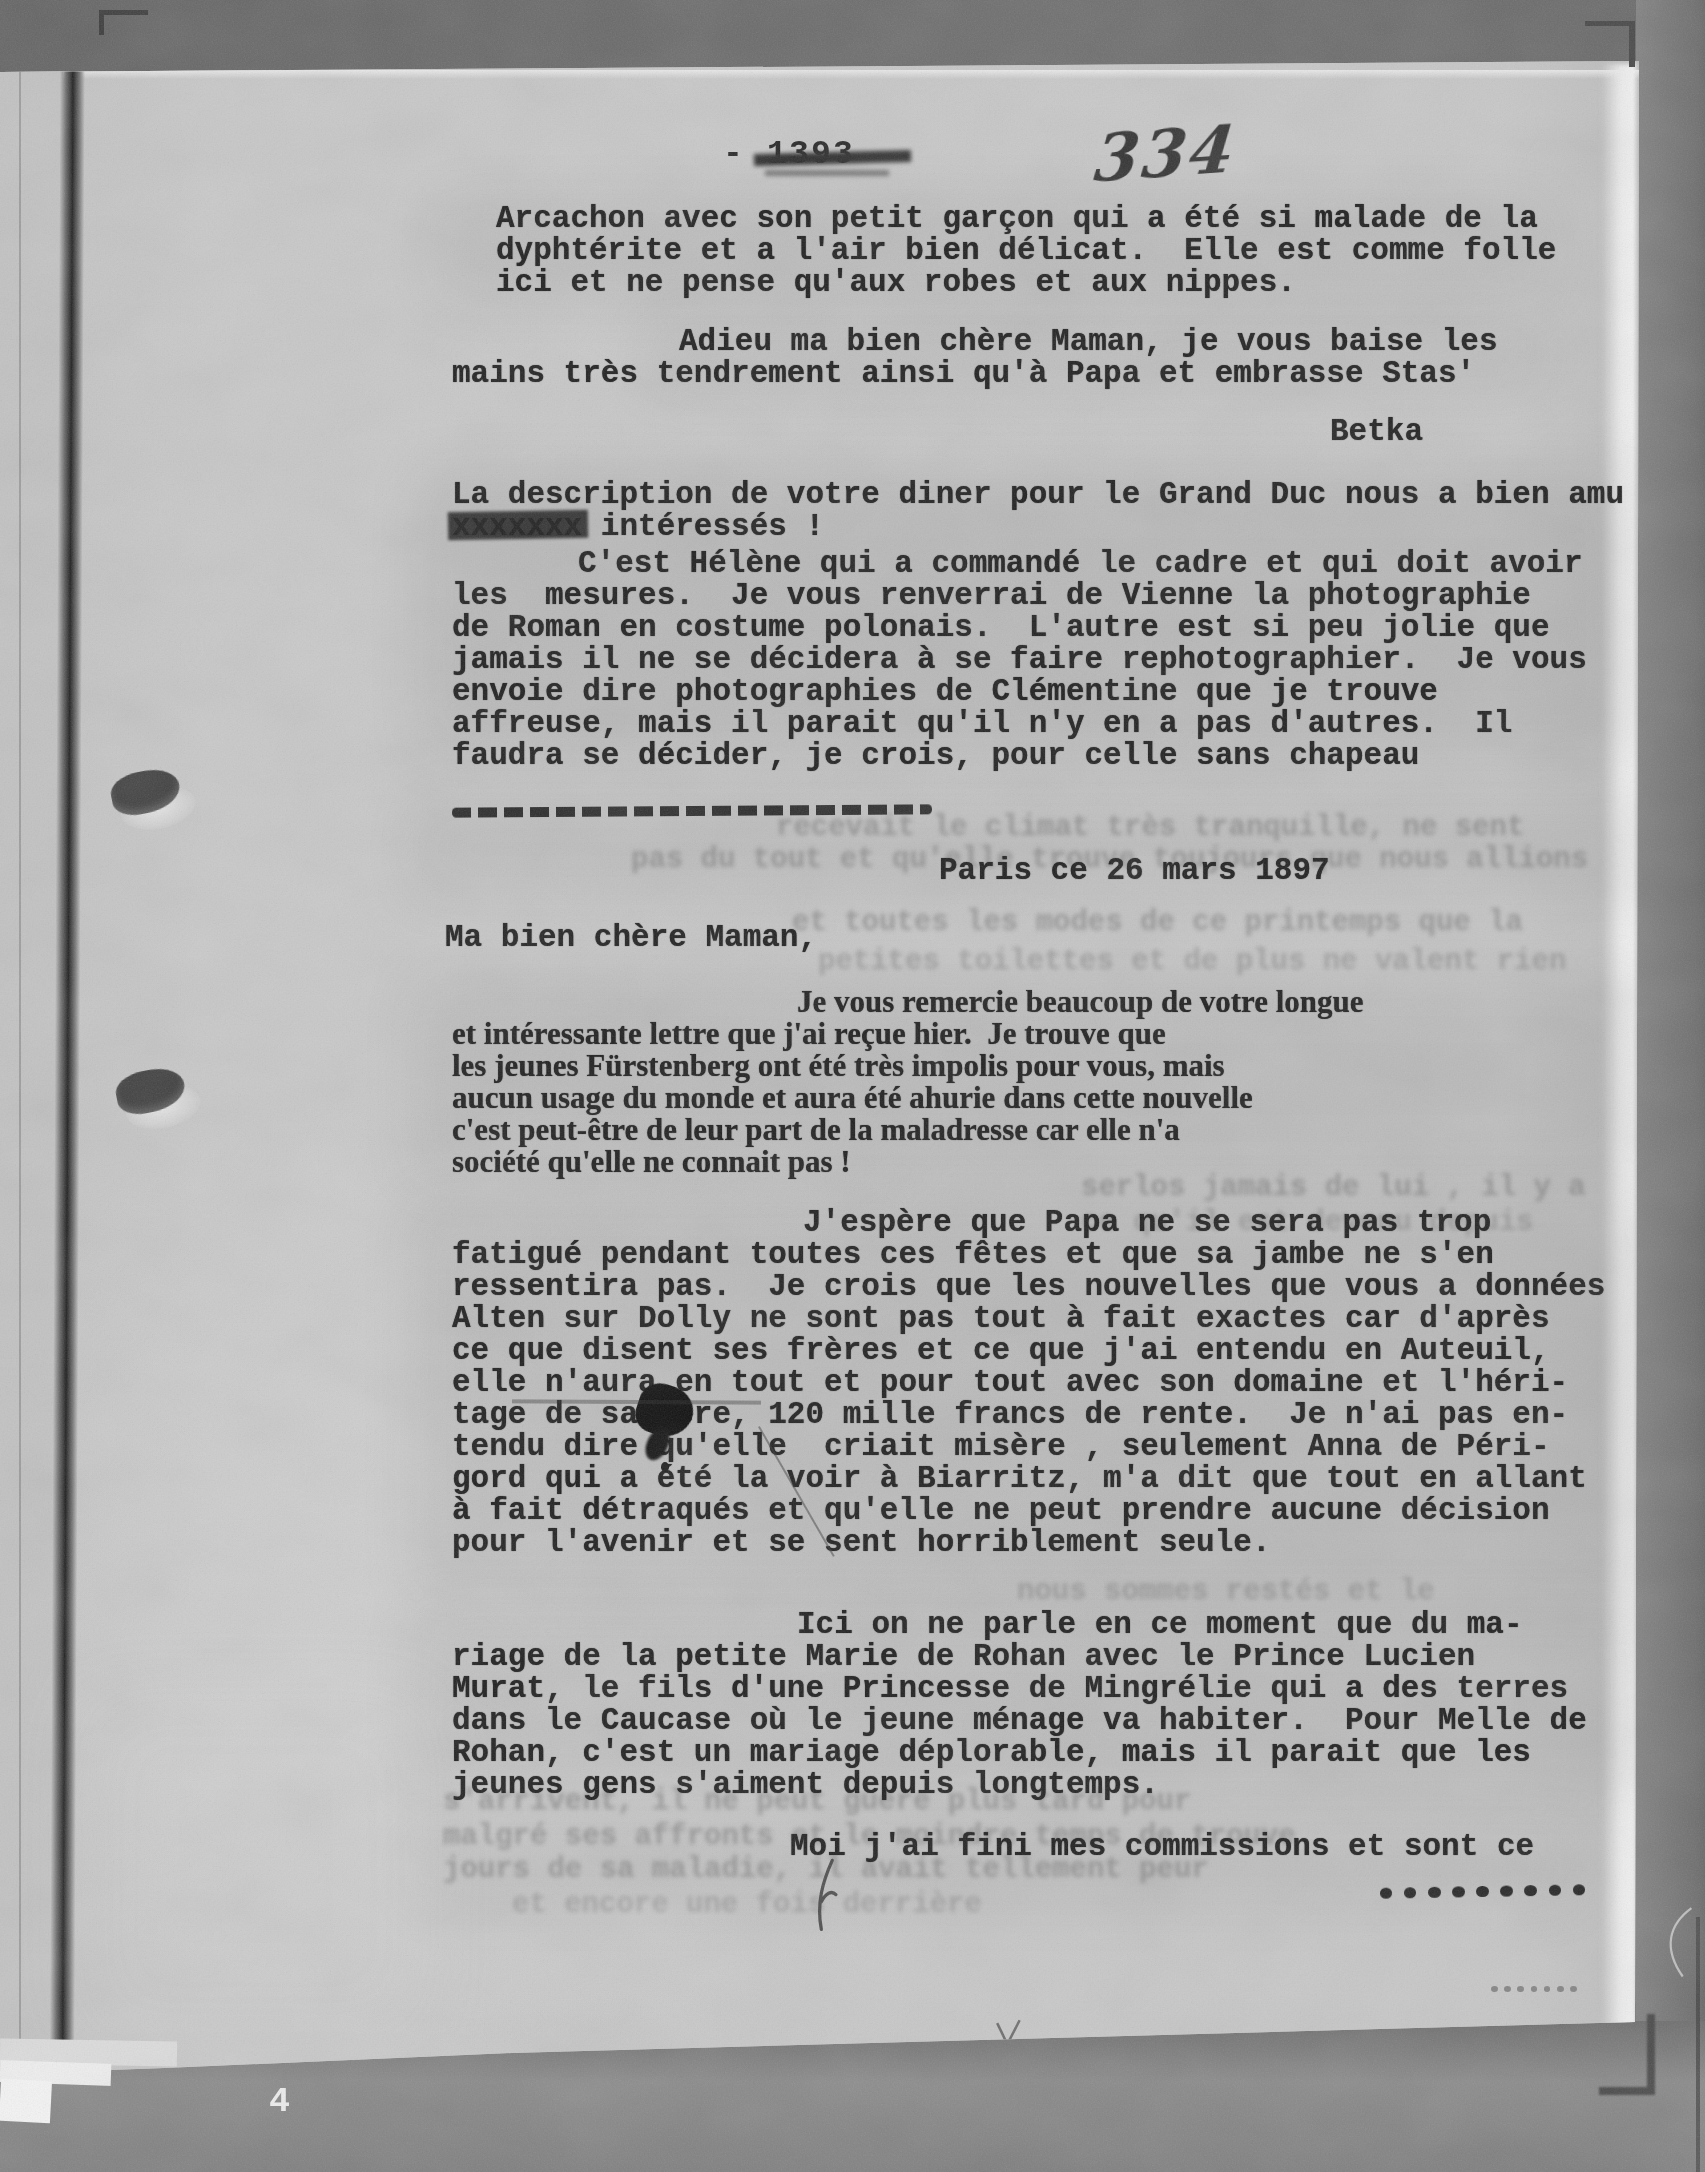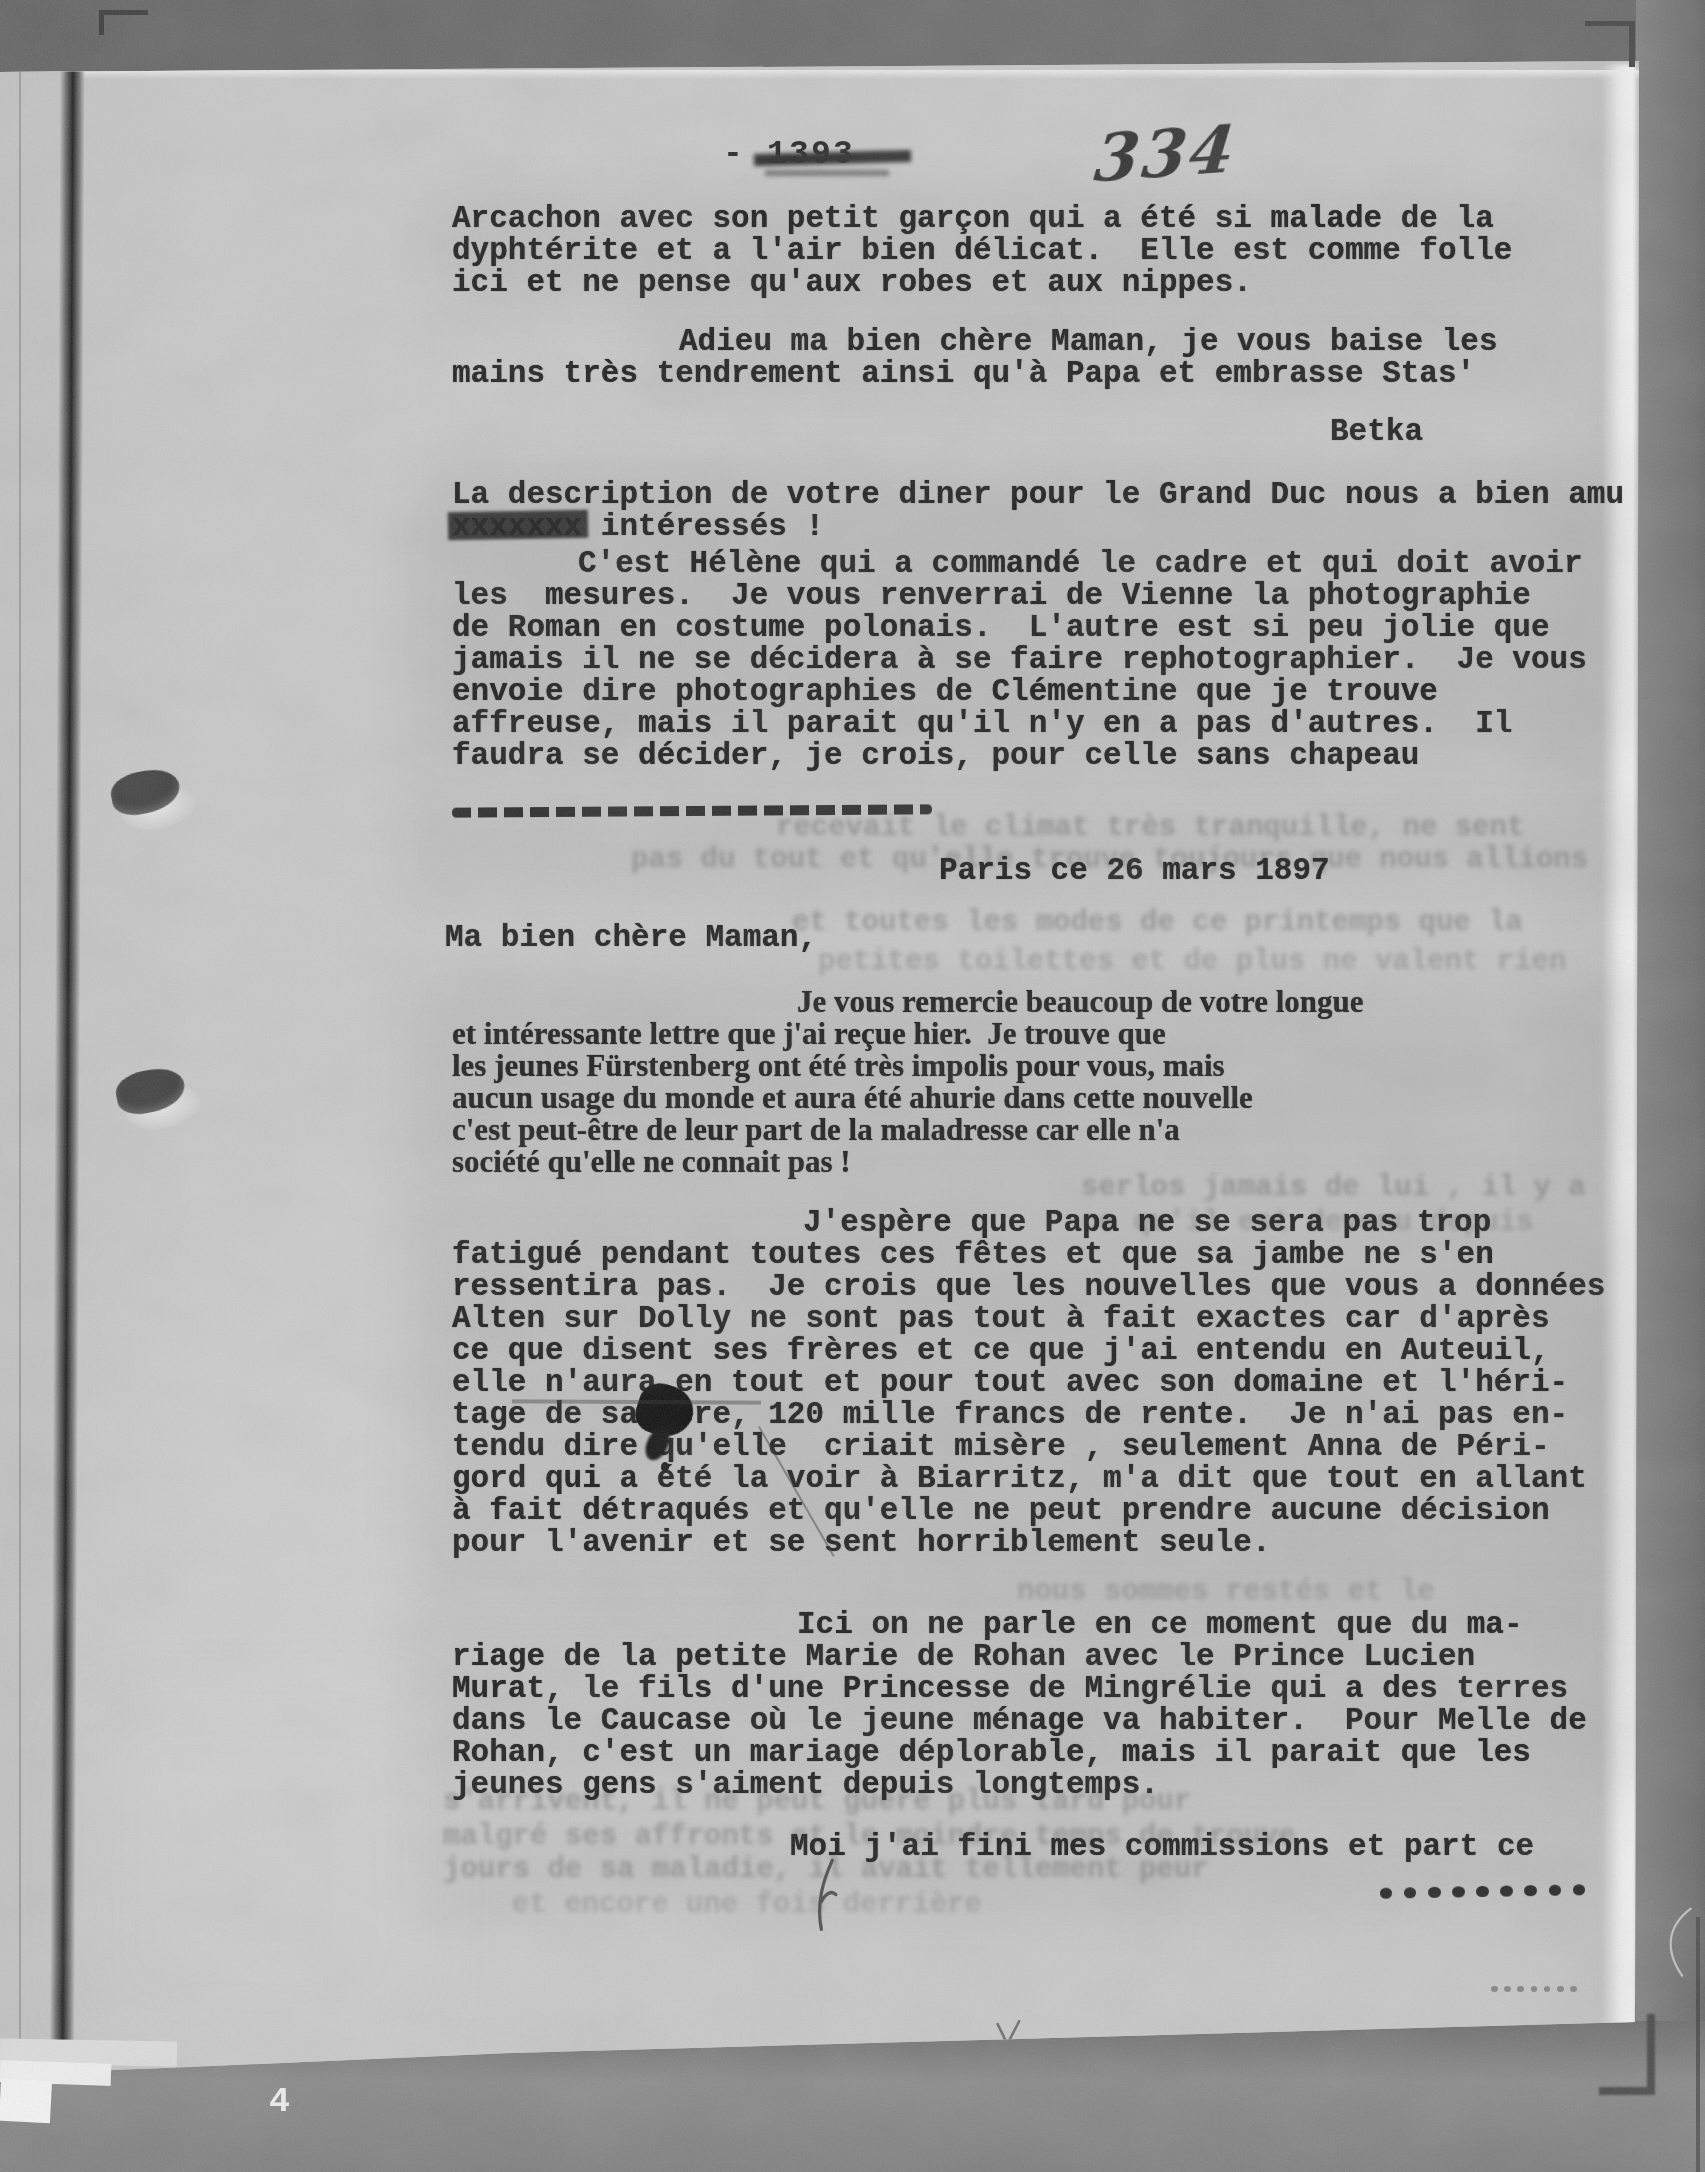--- a/index.html
+++ b/index.html
@@ -141,21 +141,21 @@
     <div class="hole" style="left:116px;top:1070px;">
       <div class="lite"></div>
       <div class="dark"></div>
     </div>
 
     <div class="typednum">- 1393</div>
     <div class="strikebar"></div>
     <div class="strikebar2"></div>
     <div class="handnum">334</div>
 
-    <div class="tblock" id="blkA" style="top:203px;">
+    <div class="tblock" id="blkA" style="top:203px;margin-left:44px;">
         <div class="tl">Arcachon avec son petit garçon qui a été si malade de la</div>
         <div class="tl">dyphtérite et a l'air bien délicat.  Elle est comme folle</div>
         <div class="tl">ici et ne pense qu'aux robes et aux nippes.</div>
       </div>
     <div class="tblock" id="blkB" style="top:326px;">
         <div class="tl">Adieu ma bien chère Maman, je vous baise les</div>
         <div class="tl">mains très tendrement ainsi qu'à Papa et embrasse Stas'</div>
       </div>
     <div class="single" style="left:1330px;top:416px;">Betka</div>
     <div class="tblock" id="blkC" style="top:479px;">
@@ -212,21 +212,21 @@
       </div>
     <div class="tblock" id="blkG" style="top:1609px;">
         <div class="tl">Ici on ne parle en ce moment que du ma-</div>
         <div class="tl">riage de la petite Marie de Rohan avec le Prince Lucien</div>
         <div class="tl">Murat, le fils d'une Princesse de Mingrélie qui a des terres</div>
         <div class="tl">dans le Caucase où le jeune ménage va habiter.  Pour Melle de</div>
         <div class="tl">Rohan, c'est un mariage déplorable, mais il parait que les</div>
         <div class="tl">jeunes gens s'aiment depuis longtemps.</div>
       </div>
     <div class="tblock" id="blkH" style="top:1831px;">
-        <div class="tl">Moi j'ai fini mes commissions et part ce</div>
+        <div class="tl">Moi j'ai fini mes commissions et sont ce</div>
       </div>
 
     <div class="blot"></div>
     <div class="blot-tail"></div>
     <div class="blot-dot"></div>
     <div class="scratch"></div>
     <div class="smearline"></div>
 
     <div class="dotsrow">
         <span class="dot"></span>

